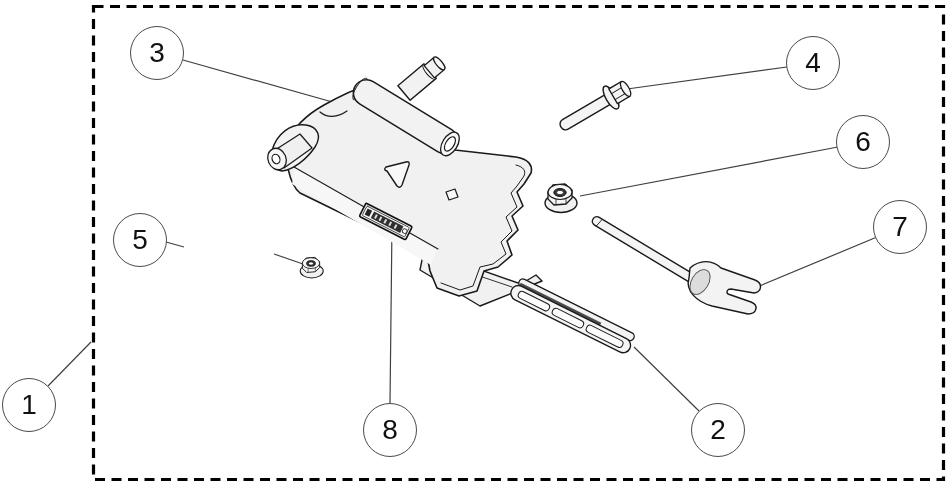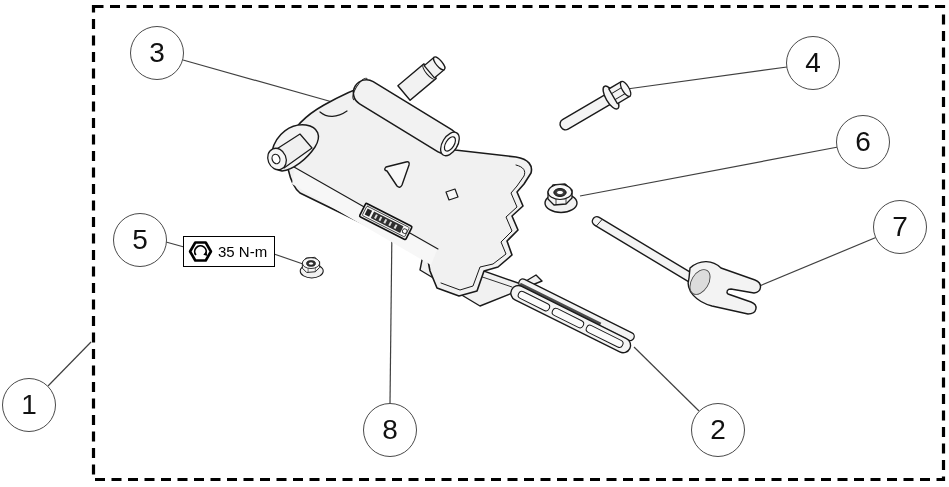--- a/index.html
+++ b/index.html
@@ -145,28 +145,20 @@
     <g transform="translate(515,283) rotate(26.5)" stroke="#1a1a1a" stroke-linejoin="round">
       <rect x="3" y="-7.5" width="128" height="8" rx="4" fill="#f3f3f3" stroke-width="1.3"></rect>
       <path d="M 5,-1.2 L 95,-1.2" stroke="#4b4b4b" stroke-width="3.4" fill="none"></path>
       <rect x="0" y="0" width="132" height="15" rx="7.5" fill="#f4f4f4" stroke-width="1.4"></rect>
       <rect x="8" y="4" width="34" height="7.5" rx="3.5" fill="#fbfbfb" stroke-width="1"></rect>
       <rect x="46" y="4" width="34" height="7.5" rx="3.5" fill="#fbfbfb" stroke-width="1"></rect>
       <rect x="84" y="4" width="40" height="7.5" rx="3.5" fill="#fbfbfb" stroke-width="1"></rect>
     </g>
   </svg>
 
-  <div class="torque-box">
-    <svg width="25" height="25" viewBox="0 0 24 24">
-      <polygon points="22,12 17,20.66 7,20.66 2,12 7,3.34 17,3.34" fill="none" stroke="#000" stroke-width="2.5" stroke-linejoin="round"></polygon>
-      <path d="M 7.6,15.4 A 5.5,5.5 0 1 1 16.8,14.6" fill="none" stroke="#000" stroke-width="1.7"></path>
-      <path d="M 18.8,16.4 L 14.7,15.2 L 17.4,11.9 Z" fill="#000"></path>
-    </svg>
-    <span class="tq-text">35 N-m</span>
-  </div>
 
   <div class="callout" style="left:2px;   top:378px;">
     <span>1</span>
   </div>
   <div class="callout" style="left:691px; top:403px;">
     <span>2</span>
   </div>
   <div class="callout" style="left:130px; top:26px;">
     <span>3</span>
   </div>

